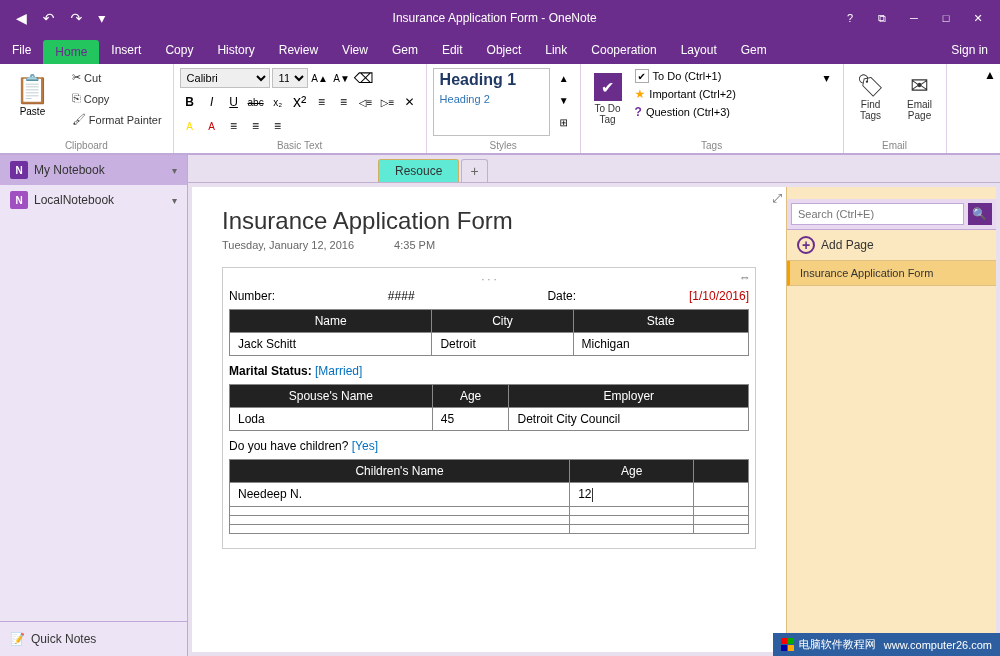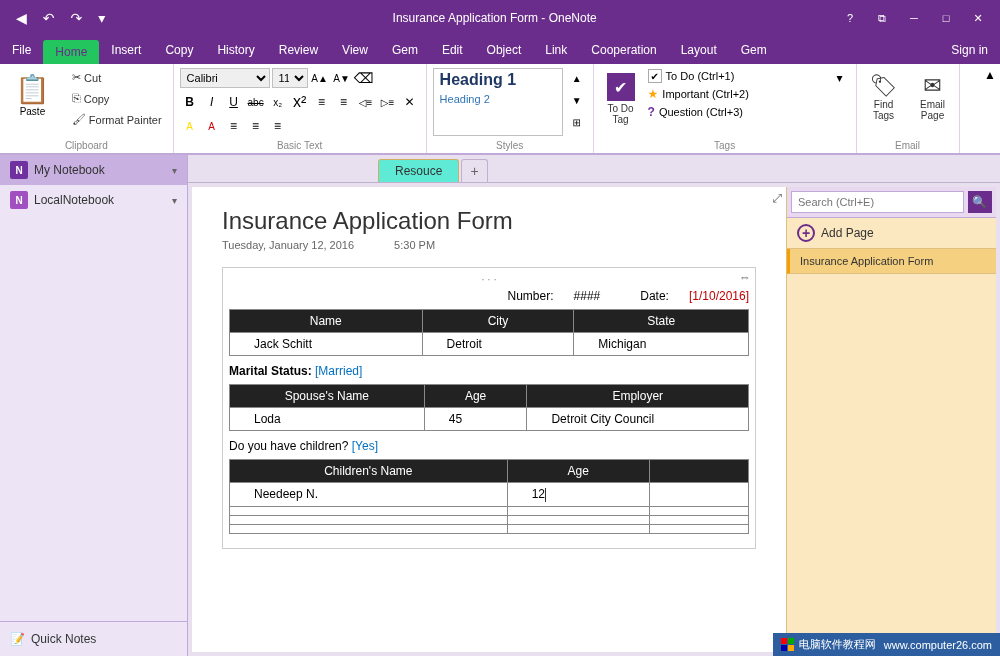--- a/index.html
+++ b/index.html
@@ -98,21 +98,21 @@
       justify-content: center;
       cursor: pointer;
       border: 1px solid transparent;
       border-radius: 2px;
       font-size: 12px;
     }
 
     
     .styles-box {
       border: 1px solid #c0c0c0;
-      width: 130px;
+      width: 117px;
       height: 68px;
       overflow: hidden;
       position: relative;
     }
     .style-item {
       padding: 2px 6px;
       cursor: pointer;
       font-size: 12px;
     }
     .style-h1 { font-size: 16px; color: #1f3864; font-weight: bold; }
@@ -258,35 +258,35 @@
       display: flex;
       gap: 40px;
     }
     .form-table {
       border-collapse: collapse;
       width: 100%;
       margin-bottom: 8px;
     }
     .form-table td, .form-table th {
       border: 1px solid #888;
-      padding: 4px 24px;
+      padding: 4px 8px;
       font-size: 12px;
     }
     .form-table th {
       background: #1a1a1a;
       color: white;
       font-weight: normal;
     }
     .table-header-row th { background: #222; }
     .number-date-row {
       display: flex;
       gap: 20px;
       margin-bottom: 6px;
       font-size: 12px;
-      justify-content: flex-end;
+      justify-content: space-between;
     }
     .date-red { color: #c00000; }
     .marital-row { font-size: 12px; margin: 6px 0; }
     .married-blue { color: #0070c0; }
     .children-row { font-size: 12px; margin: 6px 0; }
     .yes-blue { color: #0070c0; }
     .drag-handle {
       display: flex;
       justify-content: center;
       margin-bottom: 4px;
@@ -311,20 +311,21 @@
       display: flex;
       flex-direction: column;
     }
     .right-search {
       display: flex;
       align-items: center;
       padding: 4px;
       background: #e8d8f0;
       border-bottom: 1px solid #c0a8d8;
       gap: 4px;
+      margin-top: 12px;
     }
     .search-input {
       flex: 1;
       height: 22px;
       border: 1px solid #c0a8d8;
       padding: 2px 6px;
       font-size: 11px;
       background: white;
     }
     .search-btn {
@@ -597,21 +598,21 @@
         <div class="tab-item active">Resouce</div>
         <div class="tab-add">+</div>
       </div>
 
       <div style="flex:1;background:#e8e0ef;padding:4px;overflow:hidden;display:flex;">
         <div class="page-content" style="position:relative;flex:1;">
           <div class="page-expand-btn">⤢</div>
           <h1 class="page-title-text">Insurance Application Form</h1>
           <div class="page-date">
             <span>Tuesday, January 12, 2016</span>
-            <span>5:30 PM</span>
+            <span>4:35 PM</span>
           </div>
 
           <div style="border:1px solid #ccc;padding:6px;position:relative;">
             <div class="drag-handle">· · ·</div>
             <div class="move-btn">⇔</div>
 
             <div class="number-date-row">
               <span>Number:</span>
               <span style="margin-right:20px;">####</span>
               <span>Date:</span>

